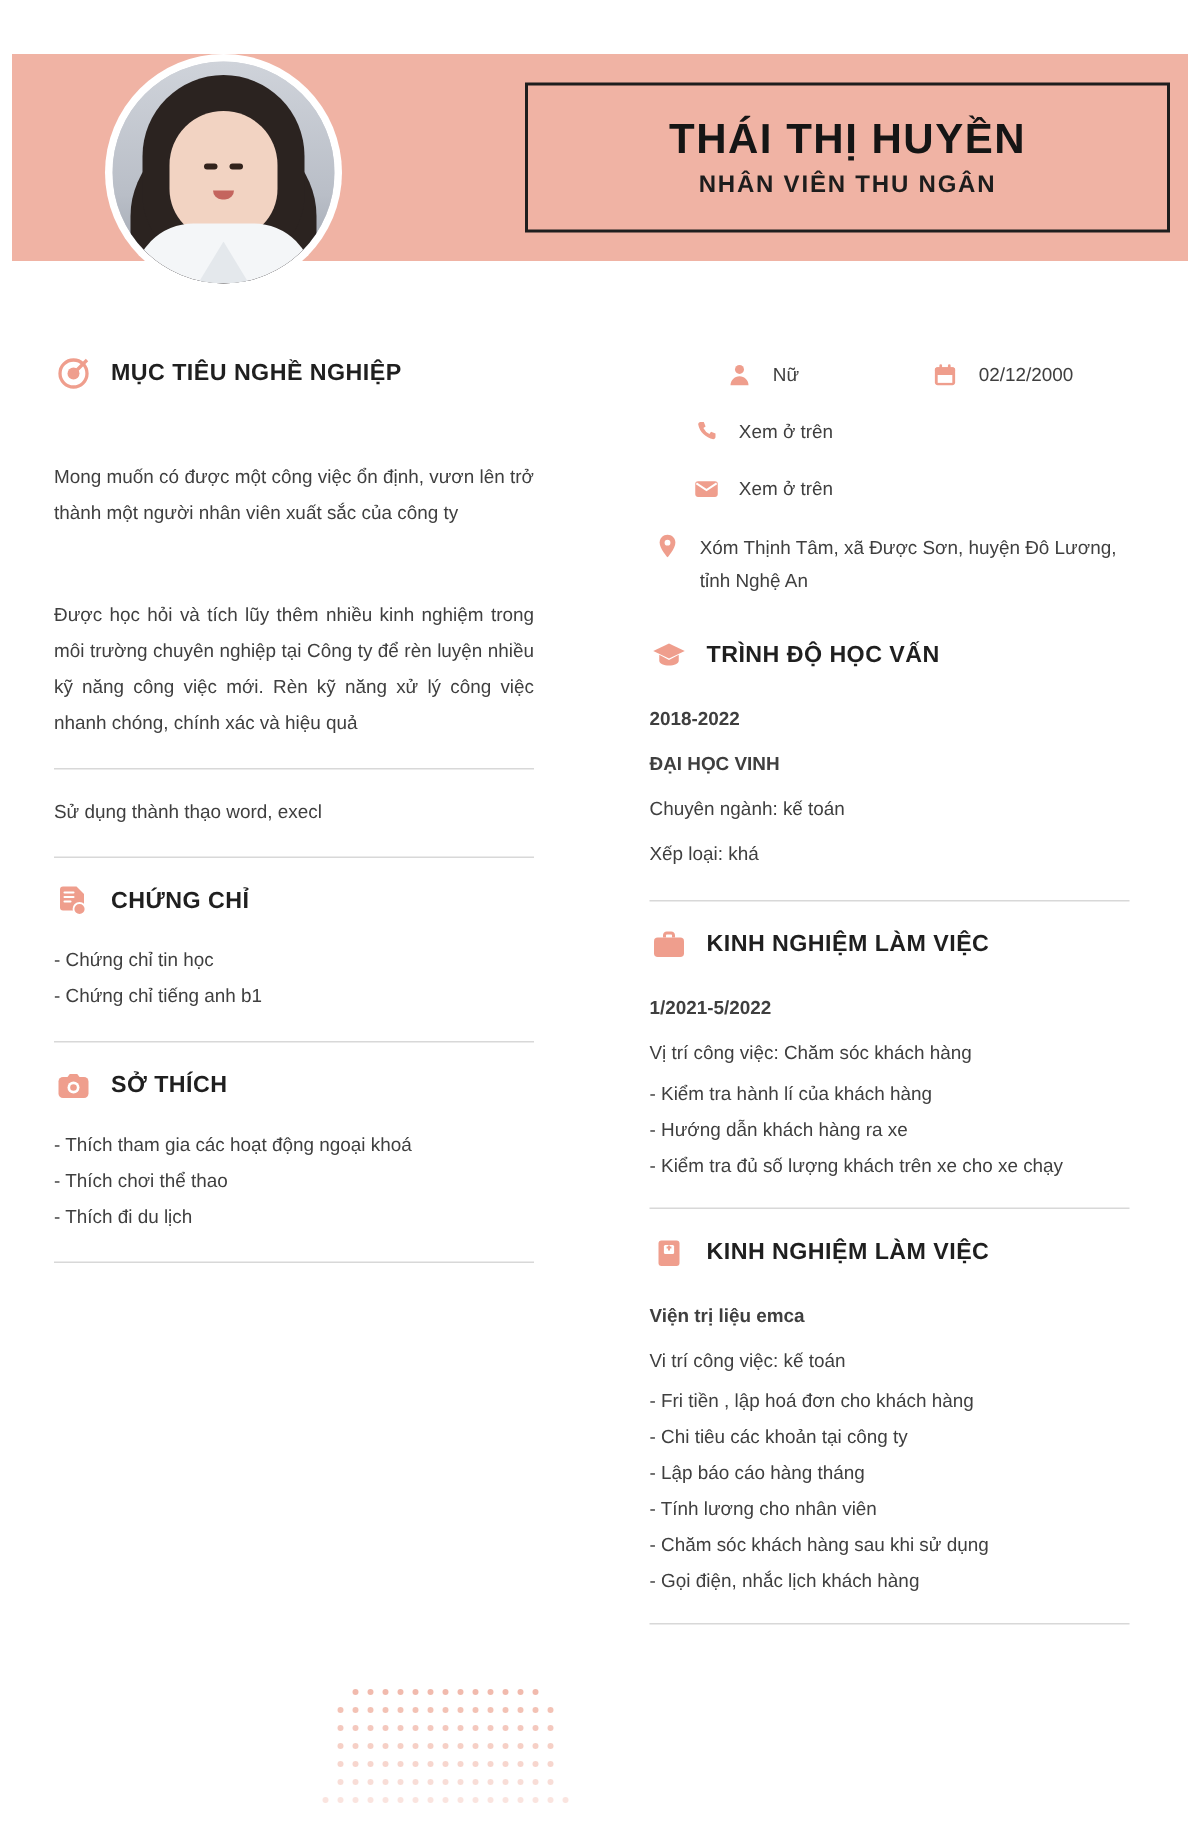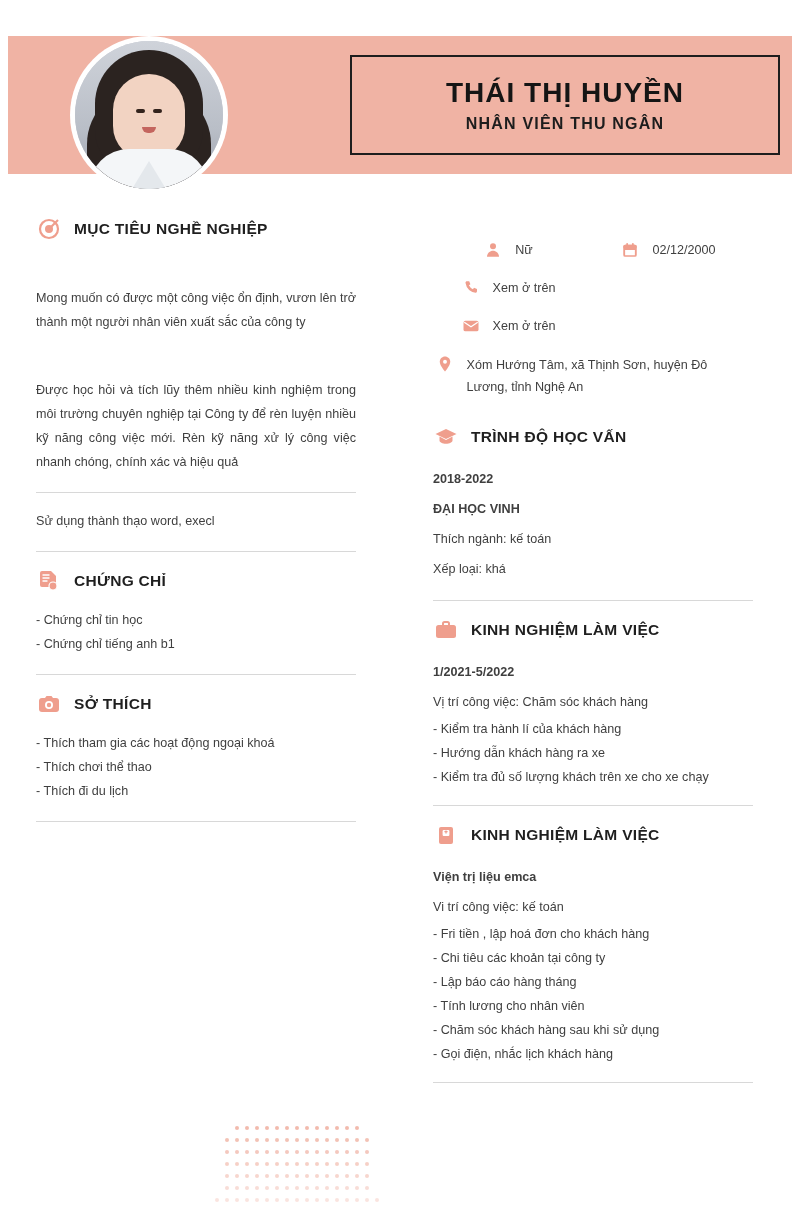--- a/index.html
+++ b/index.html
@@ -81,21 +81,21 @@
     font-size: 16px;
     font-weight: bold;
     letter-spacing: 1.2px;
     color: #1d1d1d;
   }
 
   
   .left-col {
     position: absolute;
     left: 36px;
-    top: 216px;
+    top: 236px;
     width: 320px;
   }
   .right-col {
     position: absolute;
     left: 433px;
     top: 240px;
     width: 320px;
   }
 
   
@@ -312,37 +312,37 @@
       </div>
       <div></div>
 
       <div class="info-item info-wide">
         <span class="ico">
           <svg width="18" height="18" viewBox="0 0 24 24" fill="currentColor">
             <path d="M12 2c-3.9 0-7 3.1-7 7 0 5.2 7 13 7 13s7-7.8 7-13c0-3.9-3.1-7-7-7z"></path>
             <circle cx="12" cy="9" r="2.6" fill="#ffffff"></circle>
           </svg>
         </span>
-        <span class="txt">Xóm Hướng Tâm, xã Thịnh Sơn, huyện Đô Lương, tỉnh Nghệ An</span>
+        <span class="txt">Xóm Thịnh Tâm, xã Được Sơn, huyện Đô Lương, tỉnh Nghệ An</span>
       </div>
     </div>
 
     <div class="rsec">
       <div class="sec-head">
         <span class="ico">
           <svg width="24" height="24" viewBox="0 0 24 24" fill="currentColor">
             <path d="M12 4L1.5 9 12 14l10.5-5z"></path>
             <path d="M5.5 11.5v4c0 1.8 3 3.2 6.5 3.2s6.5-1.4 6.5-3.2v-4L12 15z"></path>
           </svg>
         </span>
         <span class="sec-title">TRÌNH ĐỘ HỌC VẤN</span>
       </div>
       <div class="row bold">2018-2022</div>
       <div class="row bold">ĐẠI HỌC VINH</div>
-      <div class="row">Thích ngành: kế toán</div>
+      <div class="row">Chuyên ngành: kế toán</div>
       <div class="row">Xếp loại: khá</div>
     </div>
 
     <div class="rline"></div>
 
     <div class="rsec">
       <div class="sec-head">
         <span class="ico">
           <svg width="24" height="24" viewBox="0 0 24 24" fill="currentColor">
             <rect x="2" y="7" width="20" height="13" rx="2.5"></rect>

